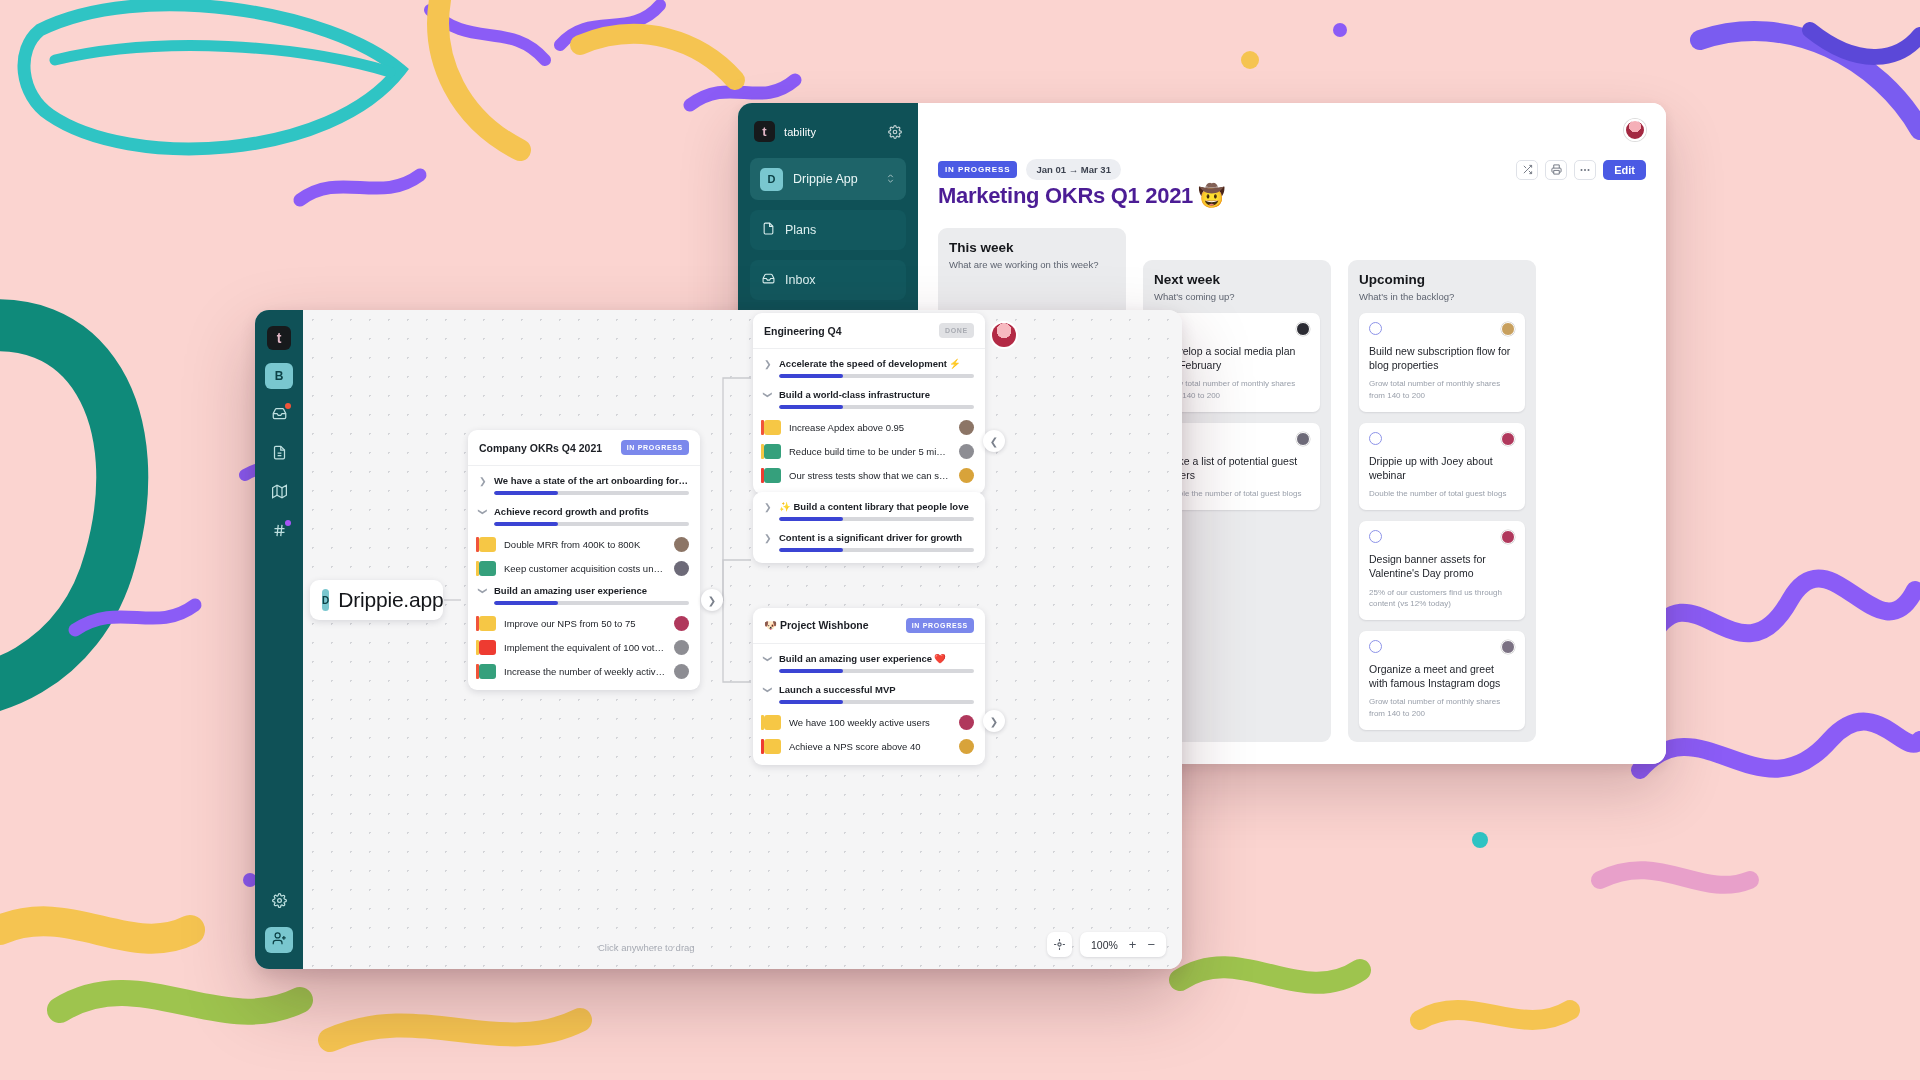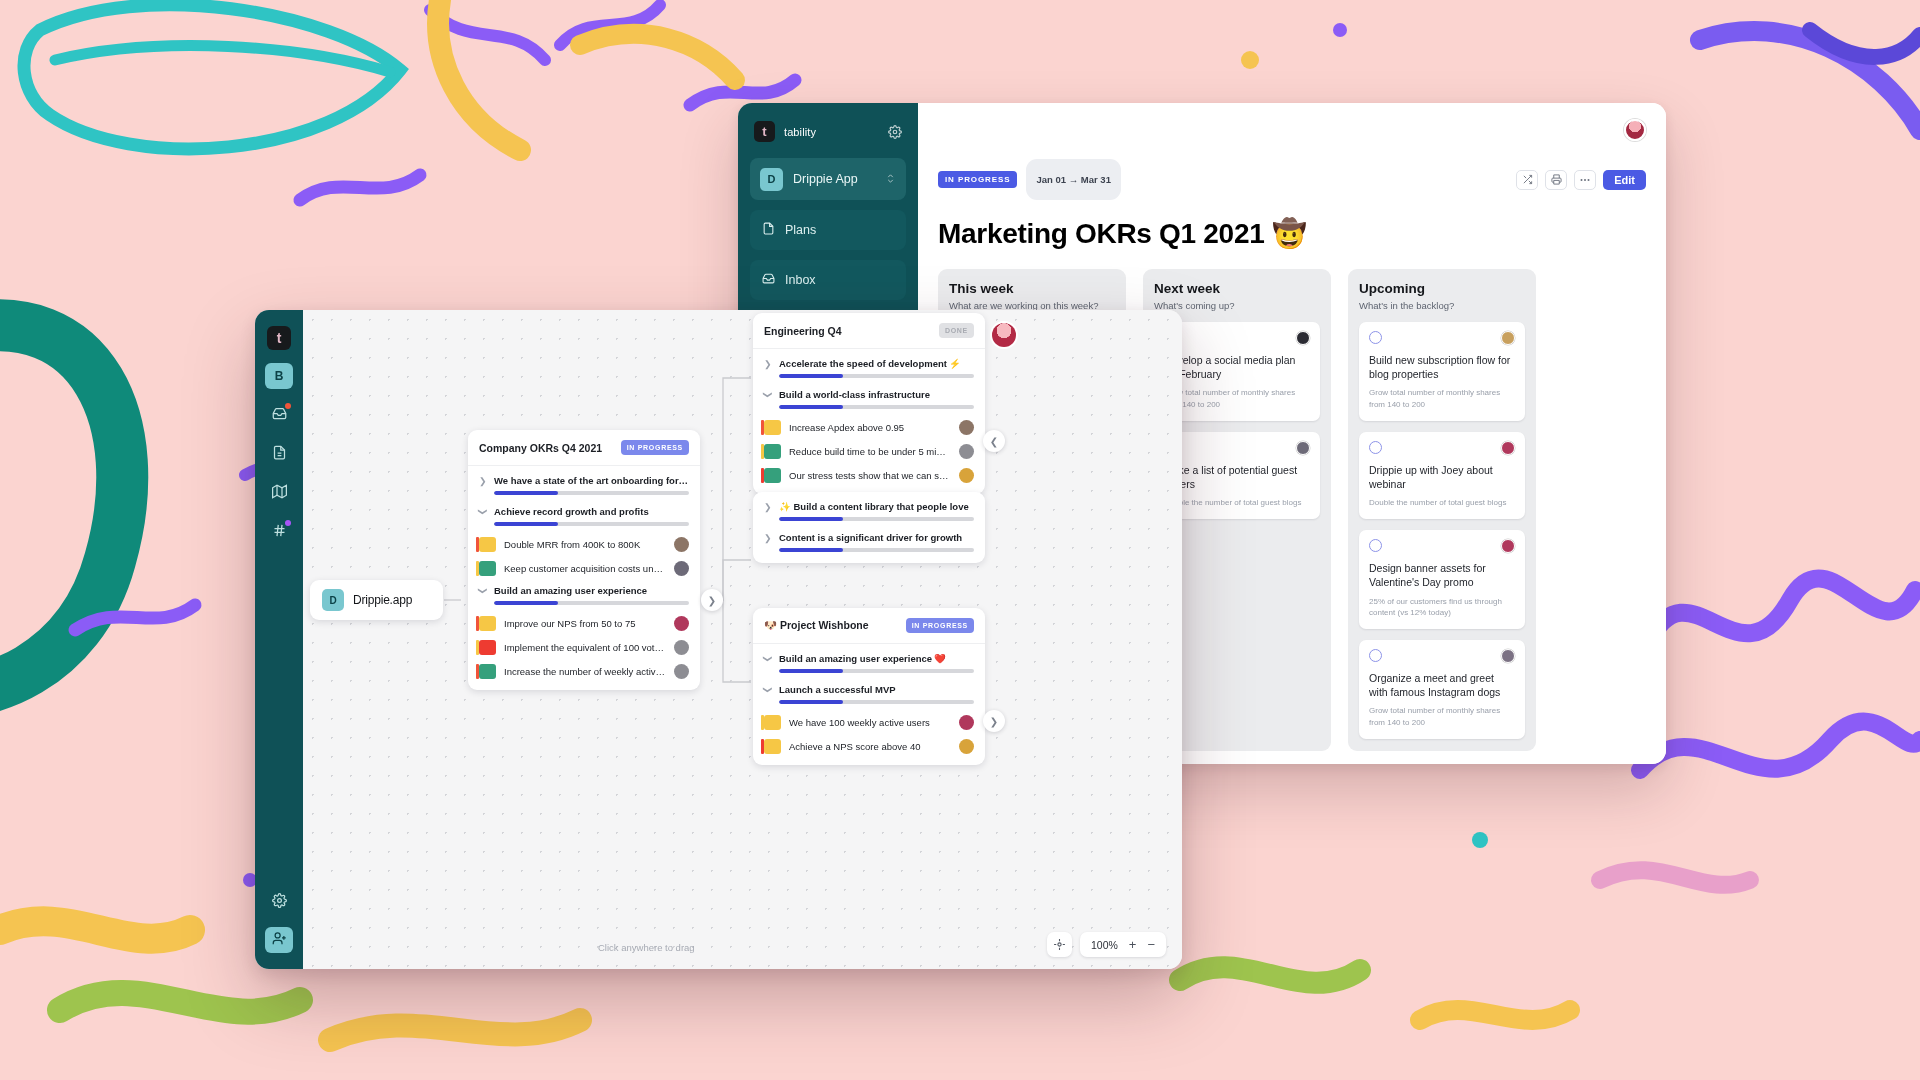--- a/index.html
+++ b/index.html
@@ -59,37 +59,37 @@
     background: radial-gradient(circle at 50% 30%, #f5b0b8 0 38%, #a32841 39% 100%);
     border: 2px solid #fff; box-shadow: 0 0 0 1px #ddd;
   }
   .tb-metarow { display: flex; align-items: center; gap: 9px; margin-top: 18px; }
   .pill-progress {
     background: #4b5ae4; color: #fff; font-size: 8px; font-weight: 700;
     letter-spacing: .9px; padding: 4px 7px; border-radius: 4px;
   }
   .pill-date {
     background: #eceef2; color: #3d4350; font-size: 9.5px; font-weight: 600;
-    padding: 15px 10px; border-radius: 11px;
+    padding: 5px 10px; border-radius: 11px;
   }
   .tb-actions { margin-left: auto; display: flex; align-items: center; gap: 7px; }
   .tb-iconbtn {
     width: 22px; height: 20px; border: 1px solid #dfe2e8; border-radius: 5px;
     background: #fff; display: flex; align-items: center; justify-content: center;
     color: #6b717d;
   }
   .tb-editbtn {
     background: #4b5ae4; color: #fff; font-size: 11px; font-weight: 600;
     padding: 4px 11px; border-radius: 5px; border: none;
   }
-  .tb-title { font-size: 28px; font-weight: 700; color: #000000; margin-top: 17px; letter-spacing: -.3px; }
+  .tb-title { font-size: 22px; font-weight: 700; color: #4c1d95; margin-top: 3px; letter-spacing: -.3px; }
 
   .tb-board { display: flex; gap: 17px; margin-top: 19px; }
   .tb-col { width: 188px; background: #ebecee; border-radius: 9px; padding: 12px 11px; }
-  .tb-col.tall { min-height: 400px; }
+  .tb-col.tall { min-height: 400px; margin-top: 32px; }
   .tb-col-title { font-size: 13.5px; font-weight: 700; color: #15171b; }
   .tb-col-sub { font-size: 9.5px; color: #5e6470; margin-top: 4px; }
   .tb-card {
     background: #fff; border-radius: 7px; padding: 9px 10px 11px 10px; margin-top: 11px;
     box-shadow: 0 1px 2px rgba(20,20,40,.10);
   }
   .tb-card-head { display: flex; align-items: flex-start; }
   .tb-checkcircle {
     width: 13px; height: 13px; border-radius: 50%; border: 1.6px solid #8d93e8;
   }
@@ -169,21 +169,21 @@
   }
   .node-root {
     left: 7px; top: 270px; width: 133px; height: 40px;
     display: flex; align-items: center; gap: 9px; padding: 0 12px;
   }
   .node-root-badge {
     width: 22px; height: 22px; border-radius: 5px; background: #79c7cf;
     color: #0c4247; font-size: 10px; font-weight: 700;
     display: flex; align-items: center; justify-content: center;
   }
-  .node-root-label { font-size: 12px; color: #14161a; letter-spacing: -.2px; }
+  .node-root-label { font-size: 21px; color: #14161a; letter-spacing: -.2px; }
 
   .okr-node { width: 232px; }
   .okr-head {
     display: flex; align-items: center; padding: 10px 11px;
     border-bottom: 1px solid #eeeff1;
   }
   .okr-name { font-size: 10.5px; font-weight: 700; color: #1b1e24; }
   .okr-badge {
     margin-left: auto; font-size: 7px; font-weight: 700; letter-spacing: .7px;
     padding: 4px 6px; border-radius: 4px; color: #fff;

